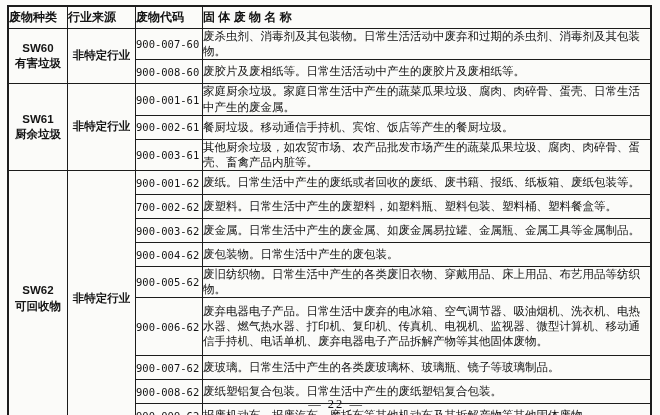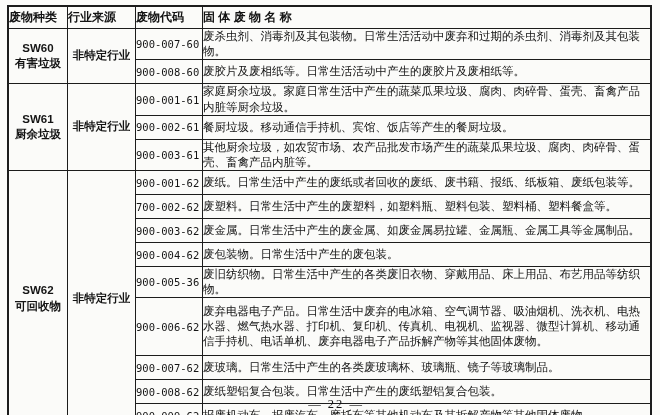--- a/index.html
+++ b/index.html
@@ -73,21 +73,21 @@
         <td class="code-cell">900-008-60</td>
         <td class="name-cell">废胶片及废相纸等。日常生活活动中产生的废胶片及废相纸等。</td>
       </tr>
       <tr class="row-single">
         <td class="cat-cell" rowspan="3">
           <div>SW61</div>
           <div>厨余垃圾</div>
         </td>
         <td class="src-cell" rowspan="3">非特定行业</td>
         <td class="code-cell">900-001-61</td>
-        <td class="name-cell">家庭厨余垃圾。家庭日常生活中产生的蔬菜瓜果垃圾、腐肉、肉碎骨、蛋壳、畜禽产品内脏等厨余垃圾。</td>
+        <td class="name-cell">家庭厨余垃圾。家庭日常生活中产生的蔬菜瓜果垃圾、腐肉、肉碎骨、蛋壳、日常生活中产生的废金属。</td>
       </tr>
       <tr class="row-single">
         <td class="code-cell">900-002-61</td>
         <td class="name-cell">餐厨垃圾。移动通信手持机、宾馆、饭店等产生的餐厨垃圾。</td>
       </tr>
       <tr class="row-single">
         <td class="code-cell">900-003-61</td>
         <td class="name-cell">其他厨余垃圾，如农贸市场、农产品批发市场产生的蔬菜瓜果垃圾、腐肉、肉碎骨、蛋壳、畜禽产品内脏等。</td>
       </tr>
       <tr class="row-single">
@@ -105,21 +105,21 @@
       </tr>
       <tr class="row-single">
         <td class="code-cell">900-003-62</td>
         <td class="name-cell">废金属。日常生活中产生的废金属、如废金属易拉罐、金属瓶、金属工具等金属制品。</td>
       </tr>
       <tr class="row-single">
         <td class="code-cell">900-004-62</td>
         <td class="name-cell">废包装物。日常生活中产生的废包装。</td>
       </tr>
       <tr class="row-single">
-        <td class="code-cell">900-005-36</td>
+        <td class="code-cell">900-005-62</td>
         <td class="name-cell">废旧纺织物。日常生活中产生的各类废旧衣物、穿戴用品、床上用品、布艺用品等纺织物。</td>
       </tr>
       <tr class="row-tall">
         <td class="code-cell">900-006-62</td>
         <td class="name-cell">废弃电器电子产品。日常生活中废弃的电冰箱、空气调节器、吸油烟机、洗衣机、电热水器、燃气热水器、打印机、复印机、传真机、电视机、监视器、微型计算机、移动通信手持机、电话单机、废弃电器电子产品拆解产物等其他固体废物。</td>
       </tr>
       <tr class="row-single">
         <td class="code-cell">900-007-62</td>
         <td class="name-cell">废玻璃。日常生活中产生的各类废玻璃杯、玻璃瓶、镜子等玻璃制品。</td>
       </tr>

